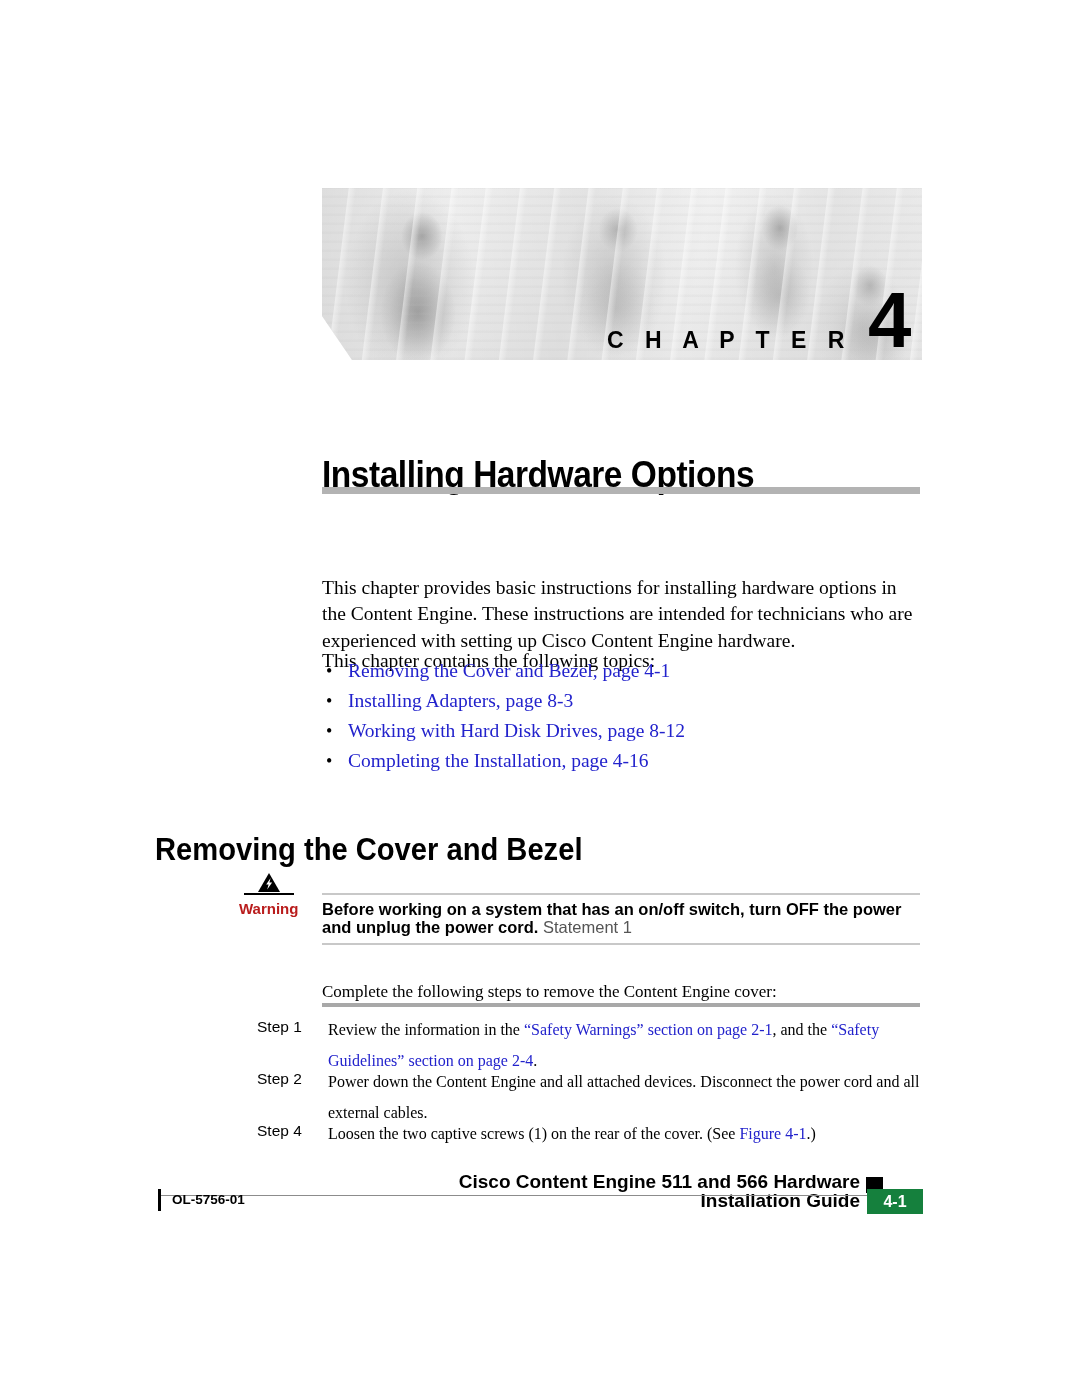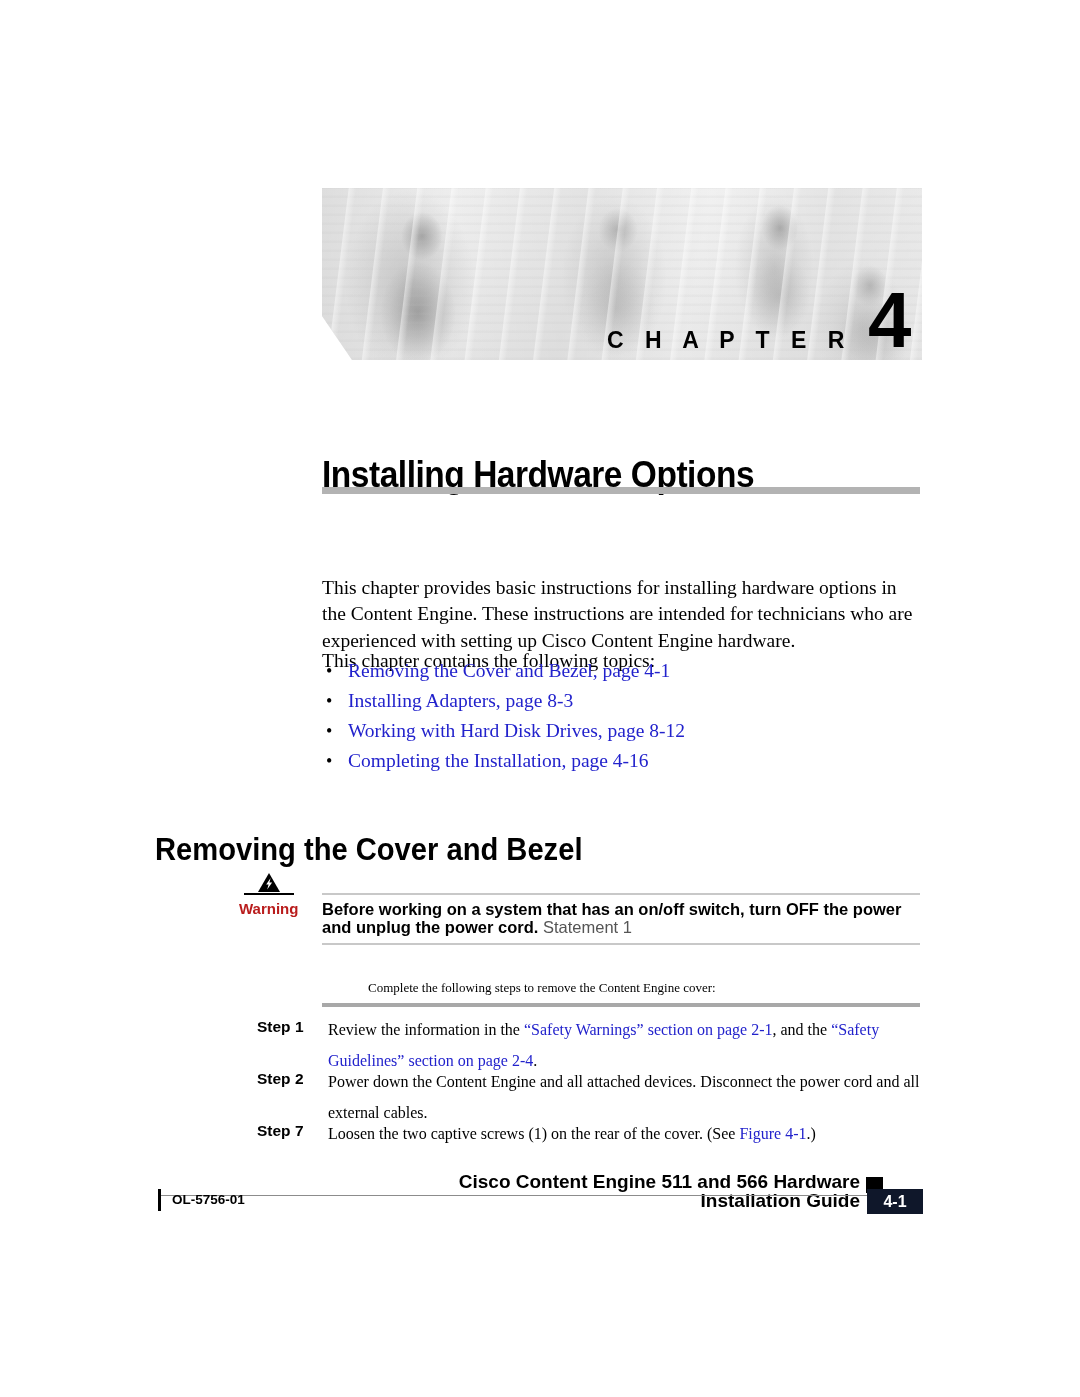--- a/index.html
+++ b/index.html
@@ -219,45 +219,44 @@
     font-weight: normal;
     color: #555555;
   }
 
   
   .lead-in {
     position: absolute;
     left: 322px;
     top: 962px;
     width: 598px;
-    font-size: 13px;
+    font-size: 17px;
     line-height: 26px;
     color: #000000;
-    margin-left: 46px;
   }
   .step-rule {
     position: absolute;
     left: 322px;
     top: 1003px;
     width: 598px;
     height: 4px;
     background: #a8a8a8;
   }
   .step {
     position: absolute;
     left: 257px;
     width: 663px;
   }
   .step .step-label {
     position: absolute;
     left: 0;
     top: 0;
     width: 60px;
     font-family: "Liberation Sans", sans-serif;
-    font-weight: bold;
+    font-weight: normal;
     font-size: 15.5px;
     line-height: 26.5px;
     color: #000000;
   }
   .step .step-body {
     margin-left: 71px;
     font-size: 16px;
     line-height: 31px;
     color: #000000;
   }
@@ -313,21 +312,21 @@
     font-size: 13.5px;
     line-height: 1;
     color: #000000;
   }
   .footer-page {
     position: absolute;
     left: 867px;
     top: 1189px;
     width: 56px;
     height: 25px;
-    background: #0f172a;
+    background: #15803d;
     color: #ffffff;
     font-family: "Liberation Sans", sans-serif;
     font-weight: bold;
     font-size: 16px;
     display: flex;
     align-items: center;
     justify-content: center;
   }
 </style>
 </head>
@@ -377,21 +376,21 @@
 
   <div class="step" id="step-1">
     <span class="step-label">Step 1</span>
     <div class="step-body"><span>Review the information in the </span><span class="lnk">“Safety Warnings” section on page 2-1</span><span>, and the </span><span class="lnk">“Safety Guidelines” section on page 2-4</span><span>.</span></div>
   </div>
   <div class="step" id="step-2">
     <span class="step-label">Step 2</span>
     <div class="step-body"><span>Power down the Content Engine and all attached devices. Disconnect the power cord and all external cables.</span></div>
   </div>
   <div class="step" id="step-3">
-    <span class="step-label">Step 7</span>
+    <span class="step-label">Step 4</span>
     <div class="step-body"><span>Loosen the two captive screws (1) on the rear of the cover. (See </span><span class="lnk">Figure 4-1</span><span>.)</span></div>
   </div>
 
   <div class="footer-title">Cisco Content Engine 511 and 566 Hardware Installation Guide</div>
   <div class="footer-sq"></div>
   <div class="footer-rule"></div>
   <div class="footer-tick"></div>
   <div class="footer-doc">OL-5756-01</div>
   <div class="footer-page">4-1</div>
 

